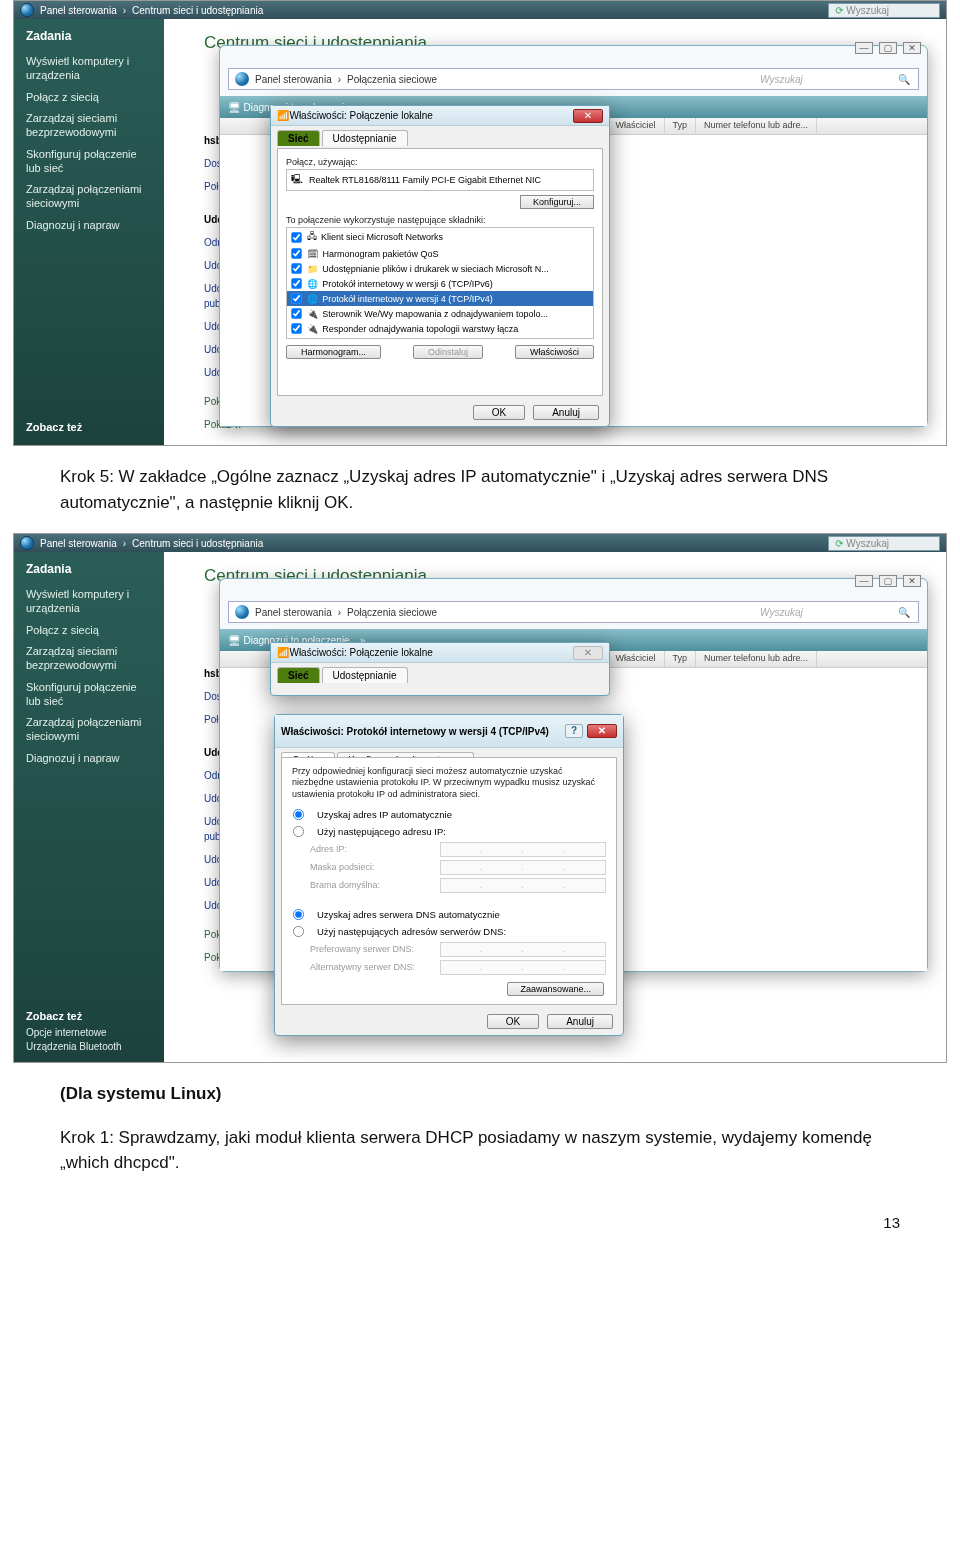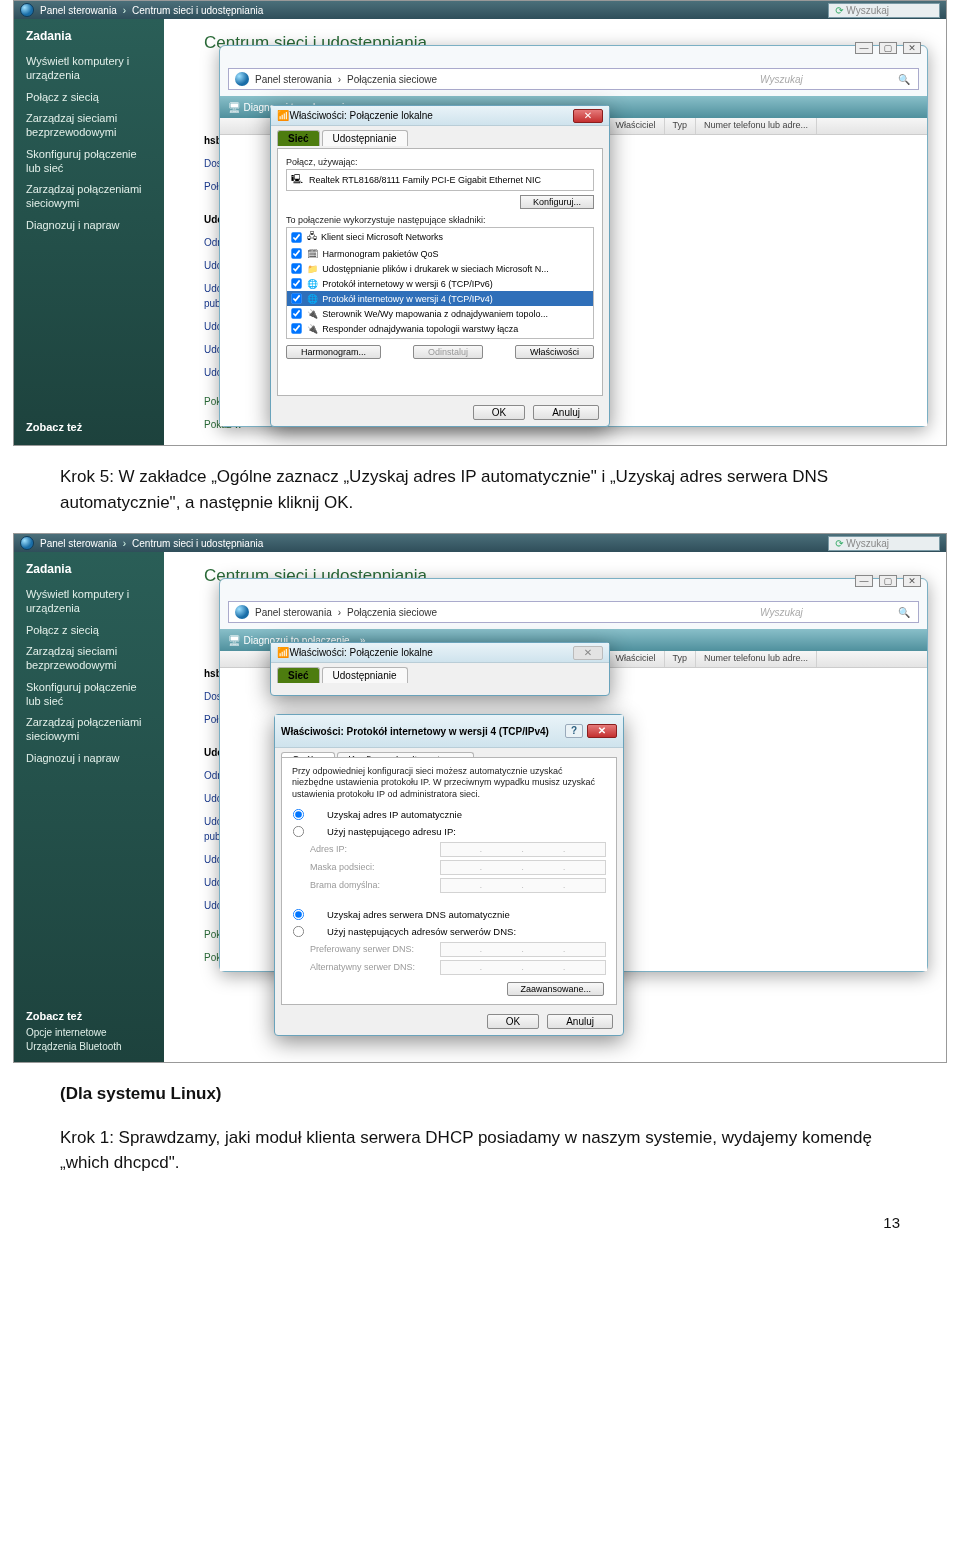--- a/index.html
+++ b/index.html
@@ -98,21 +98,21 @@
     box-shadow:0 6px 22px rgba(0,0,0,.45);font-size:10px;color:#000;}
   .ipdlg .titlebar{height:20px;background:linear-gradient(#e9f3f8,#cfe3ed);
     border-bottom:1px solid #b9cdd7;display:flex;align-items:center;padding:16px 6px;font-size:10px;font-weight:bold;}
   .ipdlg .qmark{margin-left:auto;width:18px;height:14px;border:1px solid #9ab;border-radius:2px;text-align:center;line-height:12px;color:#2a5f80;background:#eaf2f6;font-size:10px;margin-right:4px;}
   .ipdlg .redx{width:30px;height:14px;background:linear-gradient(#e57a7a,#c43030);border:1px solid #8a1e1e;border-radius:2px;color:#fff;text-align:center;line-height:12px;font-size:10px;}
   .ipdlg .tabs{display:flex;padding:4px 6px 0 6px;}
   .ipdlg .tabs span{padding:2px 10px;border:1px solid #b5b5b5;border-bottom:none;background:#f9f9f9;margin-right:2px;border-radius:3px 3px 0 0;font-size:10px;}
   .ipdlg .tabs span.active{background:#fff;}
   .ipdlg .body{position:absolute;left:6px;right:6px;top:42px;bottom:30px;background:#fff;border:1px solid #b5b5b5;padding:8px 10px;font-size:9.5px;}
   .ipdlg .intro{font-size:9px;color:#222;line-height:1.25;margin-bottom:8px;}
-  .ipdlg .radio{display:flex;align-items:center;gap:22px;margin:4px 0;}
+  .ipdlg .radio{display:flex;align-items:center;gap:12px;margin:4px 0;}
   .ipdlg .radio input{margin:0;transform:scale(.85);}
   .ipdlg .fieldrow{display:flex;align-items:center;margin:3px 0 3px 18px;color:#9a9a9a;}
   .ipdlg .fieldrow .flabel{width:130px;font-size:9px;}
   .ipdlg .fieldrow .fbox{flex:1;height:15px;border:1px solid #d3d3d3;background:#fafafa;
     display:flex;align-items:center;justify-content:space-evenly;color:#bbb;font-size:9px;}
   .ipdlg .advbtn{position:absolute;right:12px;bottom:8px;padding:1px 12px;border:1px solid #8a8a8a;background:linear-gradient(#f8f8f8,#e2e2e2);border-radius:2px;font-size:9px;}
   .ipdlg .okrow{position:absolute;right:10px;bottom:6px;display:flex;gap:8px;}
   .ipdlg .okrow .b{padding:1px 18px;border:1px solid #8a8a8a;background:linear-gradient(#f8f8f8,#e2e2e2);border-radius:2px;font-size:10px;}
 </style>
 </head>

